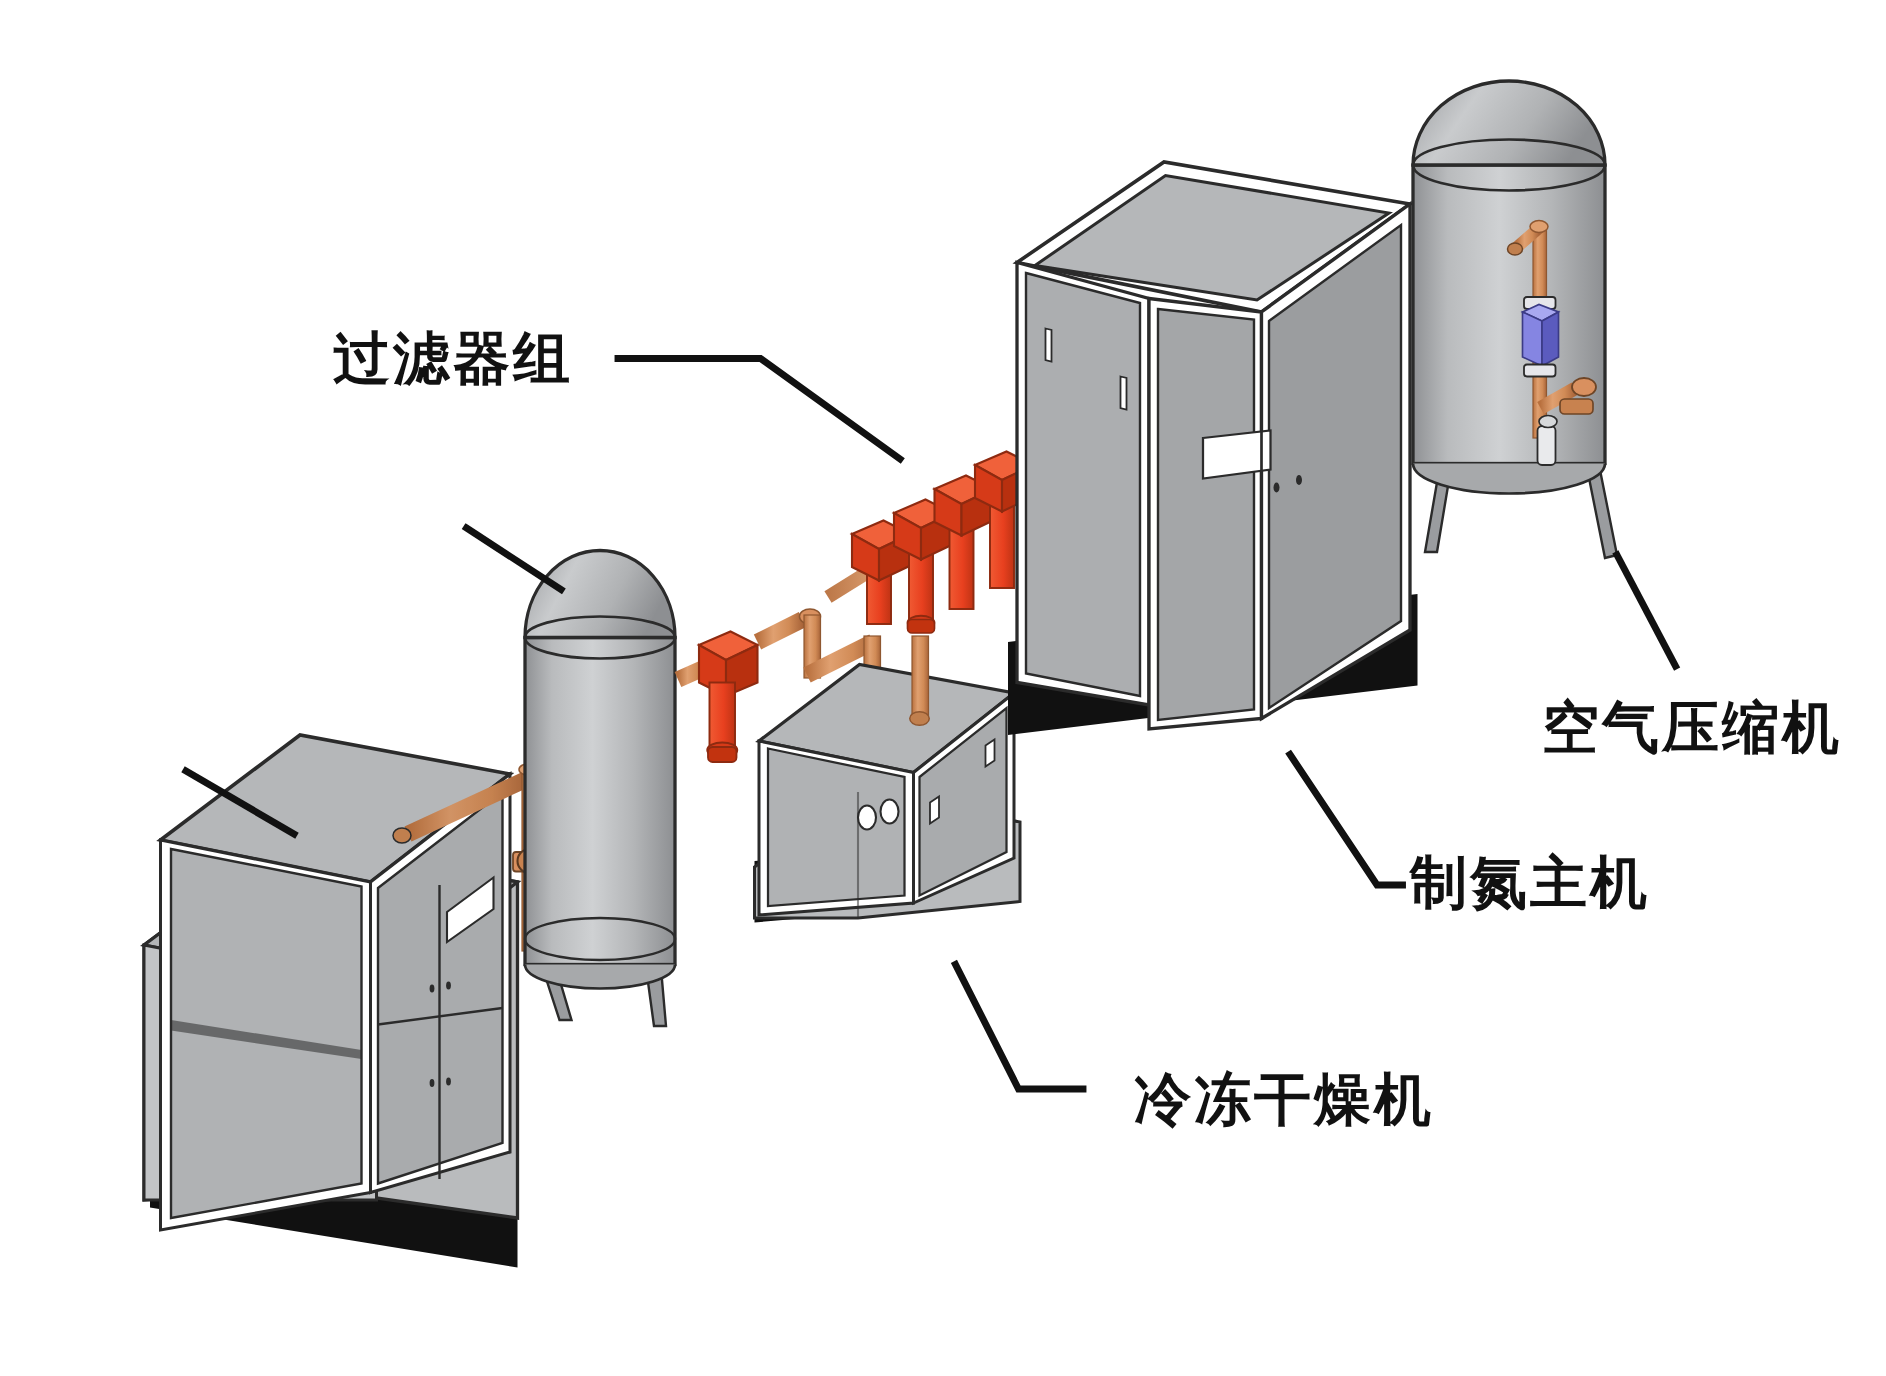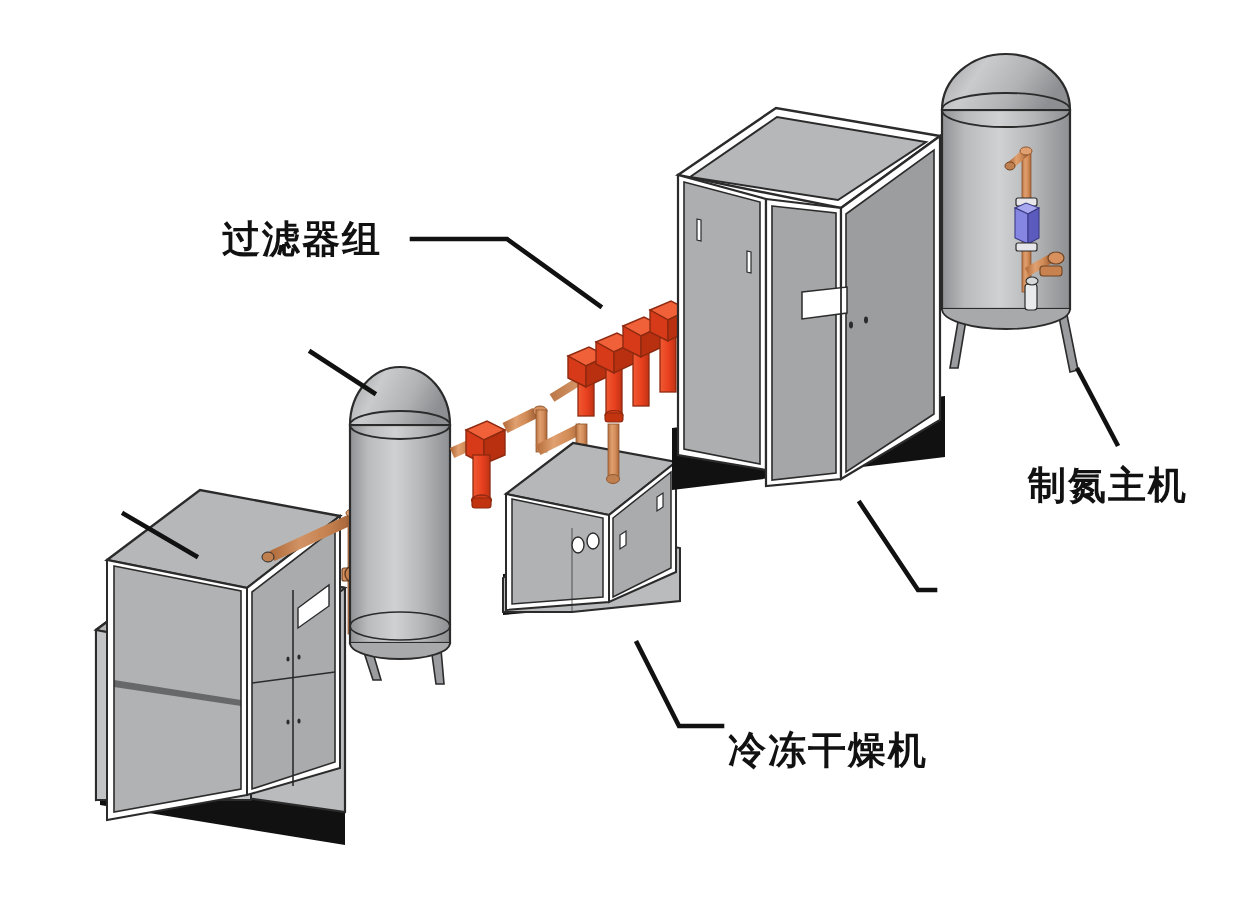--- a/index.html
+++ b/index.html
@@ -212,16 +212,17 @@
       <path d="M412,239 L507,239 L600,306"></path>
       <path d="M311,352 L374,393"></path>
       <path d="M124,514 L196,556"></path>
       <path d="M1078,370 L1117,444"></path>
       <path d="M860,503 L918,590 L935,590"></path>
       <path d="M637,643 L679,726 L722,726"></path>
     </g>
   </svg>
 
   <div class="lbl" style="left:222px;top:214px;font-size:38px;">过滤器组</div>
-  <div class="lbl" style="left:1028px;top:460px;font-size:38px;">制氮主机</div>
-  <div class="lbl" style="left:728px;top:708px;font-size:38px;margin-top:17px;">冷冻干燥机</div>
+  <div class="lbl" style="left:1028px;top:460px;font-size:38px;">空气压缩机</div>
+  <div class="lbl" style="left:940px;top:563px;font-size:38px;">制氮主机</div>
+  <div class="lbl" style="left:756px;top:708px;font-size:38px;">冷冻干燥机</div>
 
 </div>
 
 </body></html>

